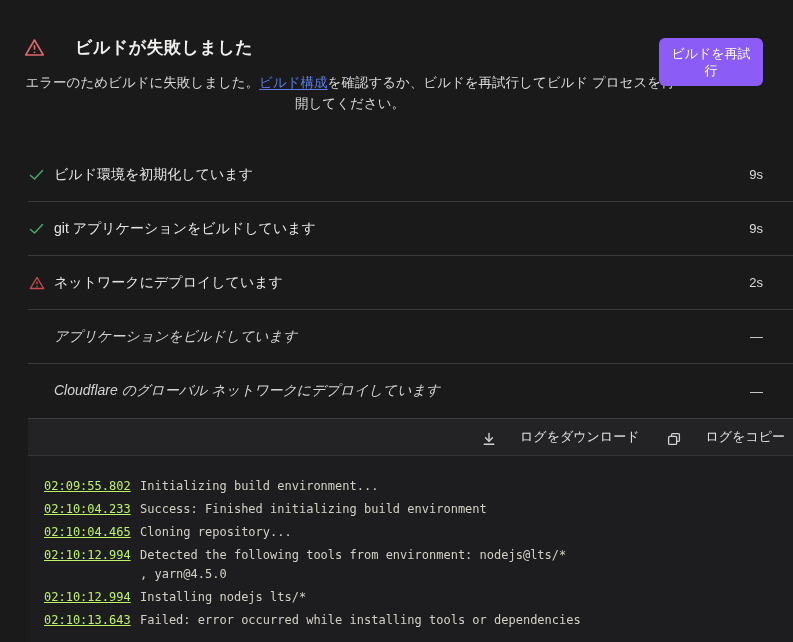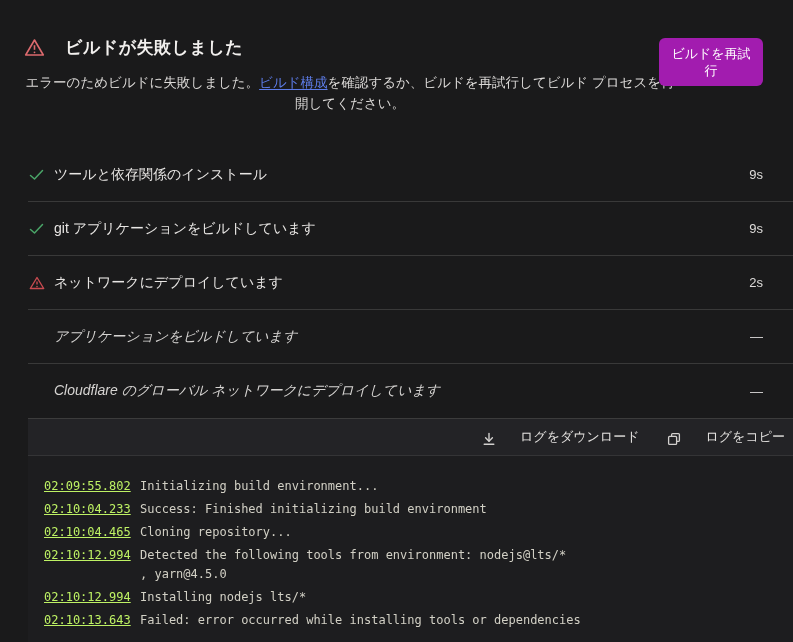--- a/index.html
+++ b/index.html
@@ -6,21 +6,21 @@
   html, body { width: 793px; height: 642px; overflow: hidden; }
   body {
     background: #1a1a1b;
     font-family: "Liberation Sans", "DejaVu Sans", sans-serif;
     color: #e8e6e4;
   }
   .page { position: relative; width: 793px; height: 642px; }
 
   
   .header { position: relative; padding: 36px 28px 0 24px; }
-  .header-title-row { display: flex; align-items: center; gap: 20px; }
+  .header-title-row { display: flex; align-items: center; gap: 30px; }
   .header-title { font-size: 17px; font-weight: bold; color: #f2f0ee; letter-spacing: 0.5px; }
   .header-desc {
     width: 652px;
     margin-top: 13px;
     text-align: center;
     font-size: 13.5px;
     line-height: 21px;
     color: #dbd9d7;
   }
   .desc-link {
@@ -28,21 +28,21 @@
     text-decoration: underline;
     text-underline-offset: 2px;
     cursor: pointer;
   }
   .retry-button {
     position: absolute;
     top: 38px;
     right: 30px;
     width: 104px;
     min-height: 48px;
-    background: #a21caf;
+    background: #8b5cf6;
     color: #ffffff;
     border: none;
     border-radius: 6px;
     font-family: "Liberation Sans", sans-serif;
     font-size: 13px;
     line-height: 17px;
     text-align: center;
     padding: 7px 10px;
     cursor: pointer;
   }
@@ -125,21 +125,21 @@
   </div>
 
   <div class="steps">
 
     <div class="step-row">
       <span class="step-icon">
         <svg width="15" height="12" viewBox="0 0 15 12" fill="none">
           <path d="M1.5 6.5 L5.5 10 L13.5 1.5" stroke="#4aa568" stroke-width="1.5" fill="none" stroke-linecap="round" stroke-linejoin="round"></path>
         </svg>
       </span>
-      <span class="step-label">ツールと依存関係のインストール</span>
+      <span class="step-label">ビルド環境を初期化しています</span>
       <span class="step-duration">9s</span>
     </div>
 
     <div class="step-row">
       <span class="step-icon">
         <svg width="15" height="12" viewBox="0 0 15 12" fill="none">
           <path d="M1.5 6.5 L5.5 10 L13.5 1.5" stroke="#4aa568" stroke-width="1.5" fill="none" stroke-linecap="round" stroke-linejoin="round"></path>
         </svg>
       </span>
       <span class="step-label">git アプリケーションをビルドしています</span>

